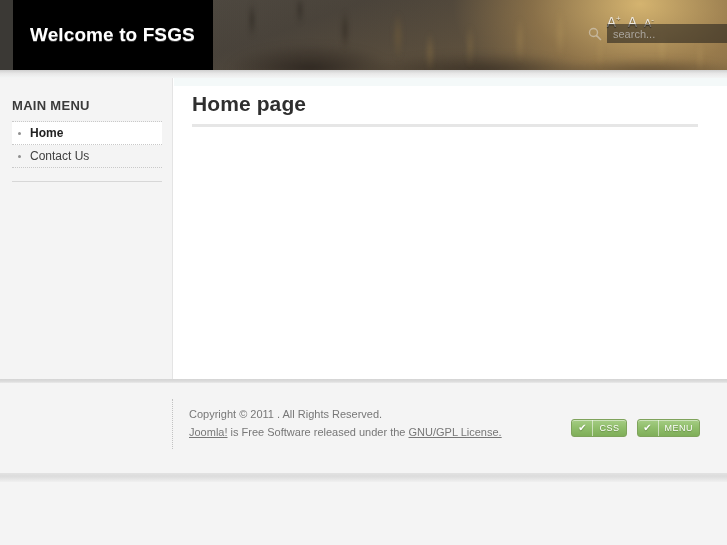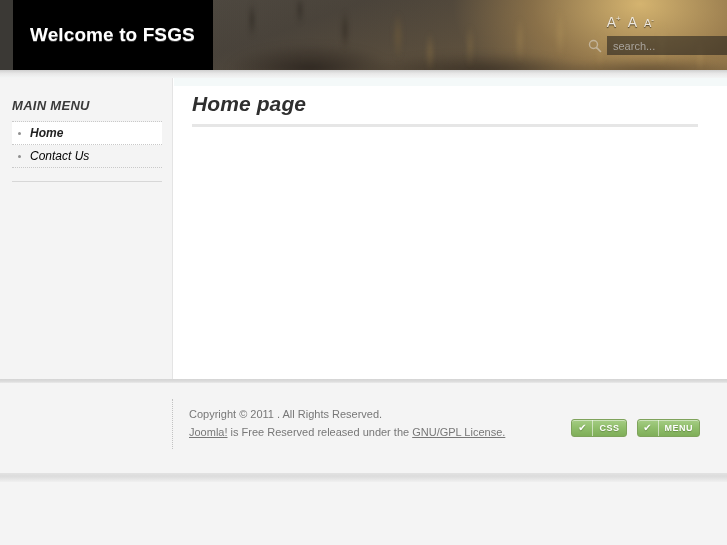--- a/index.html
+++ b/index.html
@@ -113,21 +113,21 @@
   }
   .fs-btn.small { font-size: 11px; }
   .fs-btn sup, .fs-btn sub {
     font-size: 8px;
     line-height: 0;
   }
 
   
   .search-wrap {
     position: absolute;
-    right: 0px; top: 36px;
+    right: 0px; top: 24px;
     display: flex;
     align-items: center;
   }
   .search-icon {
     width: 16px; height: 16px;
     margin-right: 4px;
     opacity: 0.6;
   }
   .search-input {
     width: 120px;
@@ -150,21 +150,20 @@
     background: linear-gradient(to bottom, #cfcfcf 0%, #e8e8e8 45%, #f3f5f5 100%);
   }
 
   
   .body-wrap {
     position: absolute;
     left: 0; top: 78px;
     width: 727px;
     height: 301px;
     background: #ffffff;
-    font-style: italic;
   }
   .sidebar {
     position: absolute;
     left: 0; top: 0;
     width: 173px;
     height: 301px;
     background: #f4f4f4;
     border-right: 1px solid #e4e4e4;
     box-sizing: border-box;
   }
@@ -179,21 +178,21 @@
   .menu-list {
     list-style: none;
     margin: 0;
     padding: 0;
     border-top: 1px dotted #c9c9c9;
   }
   .menu-item {
     border-bottom: 1px dotted #c9c9c9;
     padding: 4px 0 4px 0;
     font-size: 12px;
-    color: #000000;
+    color: #404040;
     cursor: pointer;
     display: flex;
     align-items: center;
   }
   .menu-item.active {
     background: #ffffff;
     font-weight: bold;
     color: #222222;
     text-align: center;
   }
@@ -300,21 +299,21 @@
     line-height: 10px;
     border-right: 1px solid rgba(255,255,255,0.55);
     text-shadow: 0 1px 1px rgba(80,110,50,0.6);
   }
   .badge-label {
     display: flex;
     align-items: center;
     padding: 0 6px;
     color: #ffffff;
     font-size: 9px;
-    font-weight: bold;
+    font-weight: normal;
     letter-spacing: 0.5px;
     text-shadow: 0 1px 1px rgba(80,110,50,0.55);
   }
 
   .footer-bottom-rule {
     position: absolute;
     left: 0; top: 473px;
     width: 727px; height: 9px;
     background: linear-gradient(to bottom, #e2e2e2 0%, #dcdcdc 35%, #e6e6e6 70%, #f0f0f0 100%);
   }
@@ -385,21 +384,21 @@
 
   </div>
   <div class="body-bottom-rule"></div>
 
   <div class="footer">
     <div class="footer-divider"></div>
 
     <div class="footer-text">
       <div>Copyright © 2011 . All Rights Reserved.</div>
       <div>
-        <a href="#">Joomla!</a><span> is Free Reserved released under the </span><a href="#">GNU/GPL License.</a>
+        <a href="#">Joomla!</a><span> is Free Software released under the </span><a href="#">GNU/GPL License.</a>
       </div>
     </div>
 
     <div class="badges">
       <div class="badge">
         <span class="badge-check">✔</span>
         <span class="badge-label">CSS</span>
       </div>
       <div class="badge">
         <span class="badge-check">✔</span>

